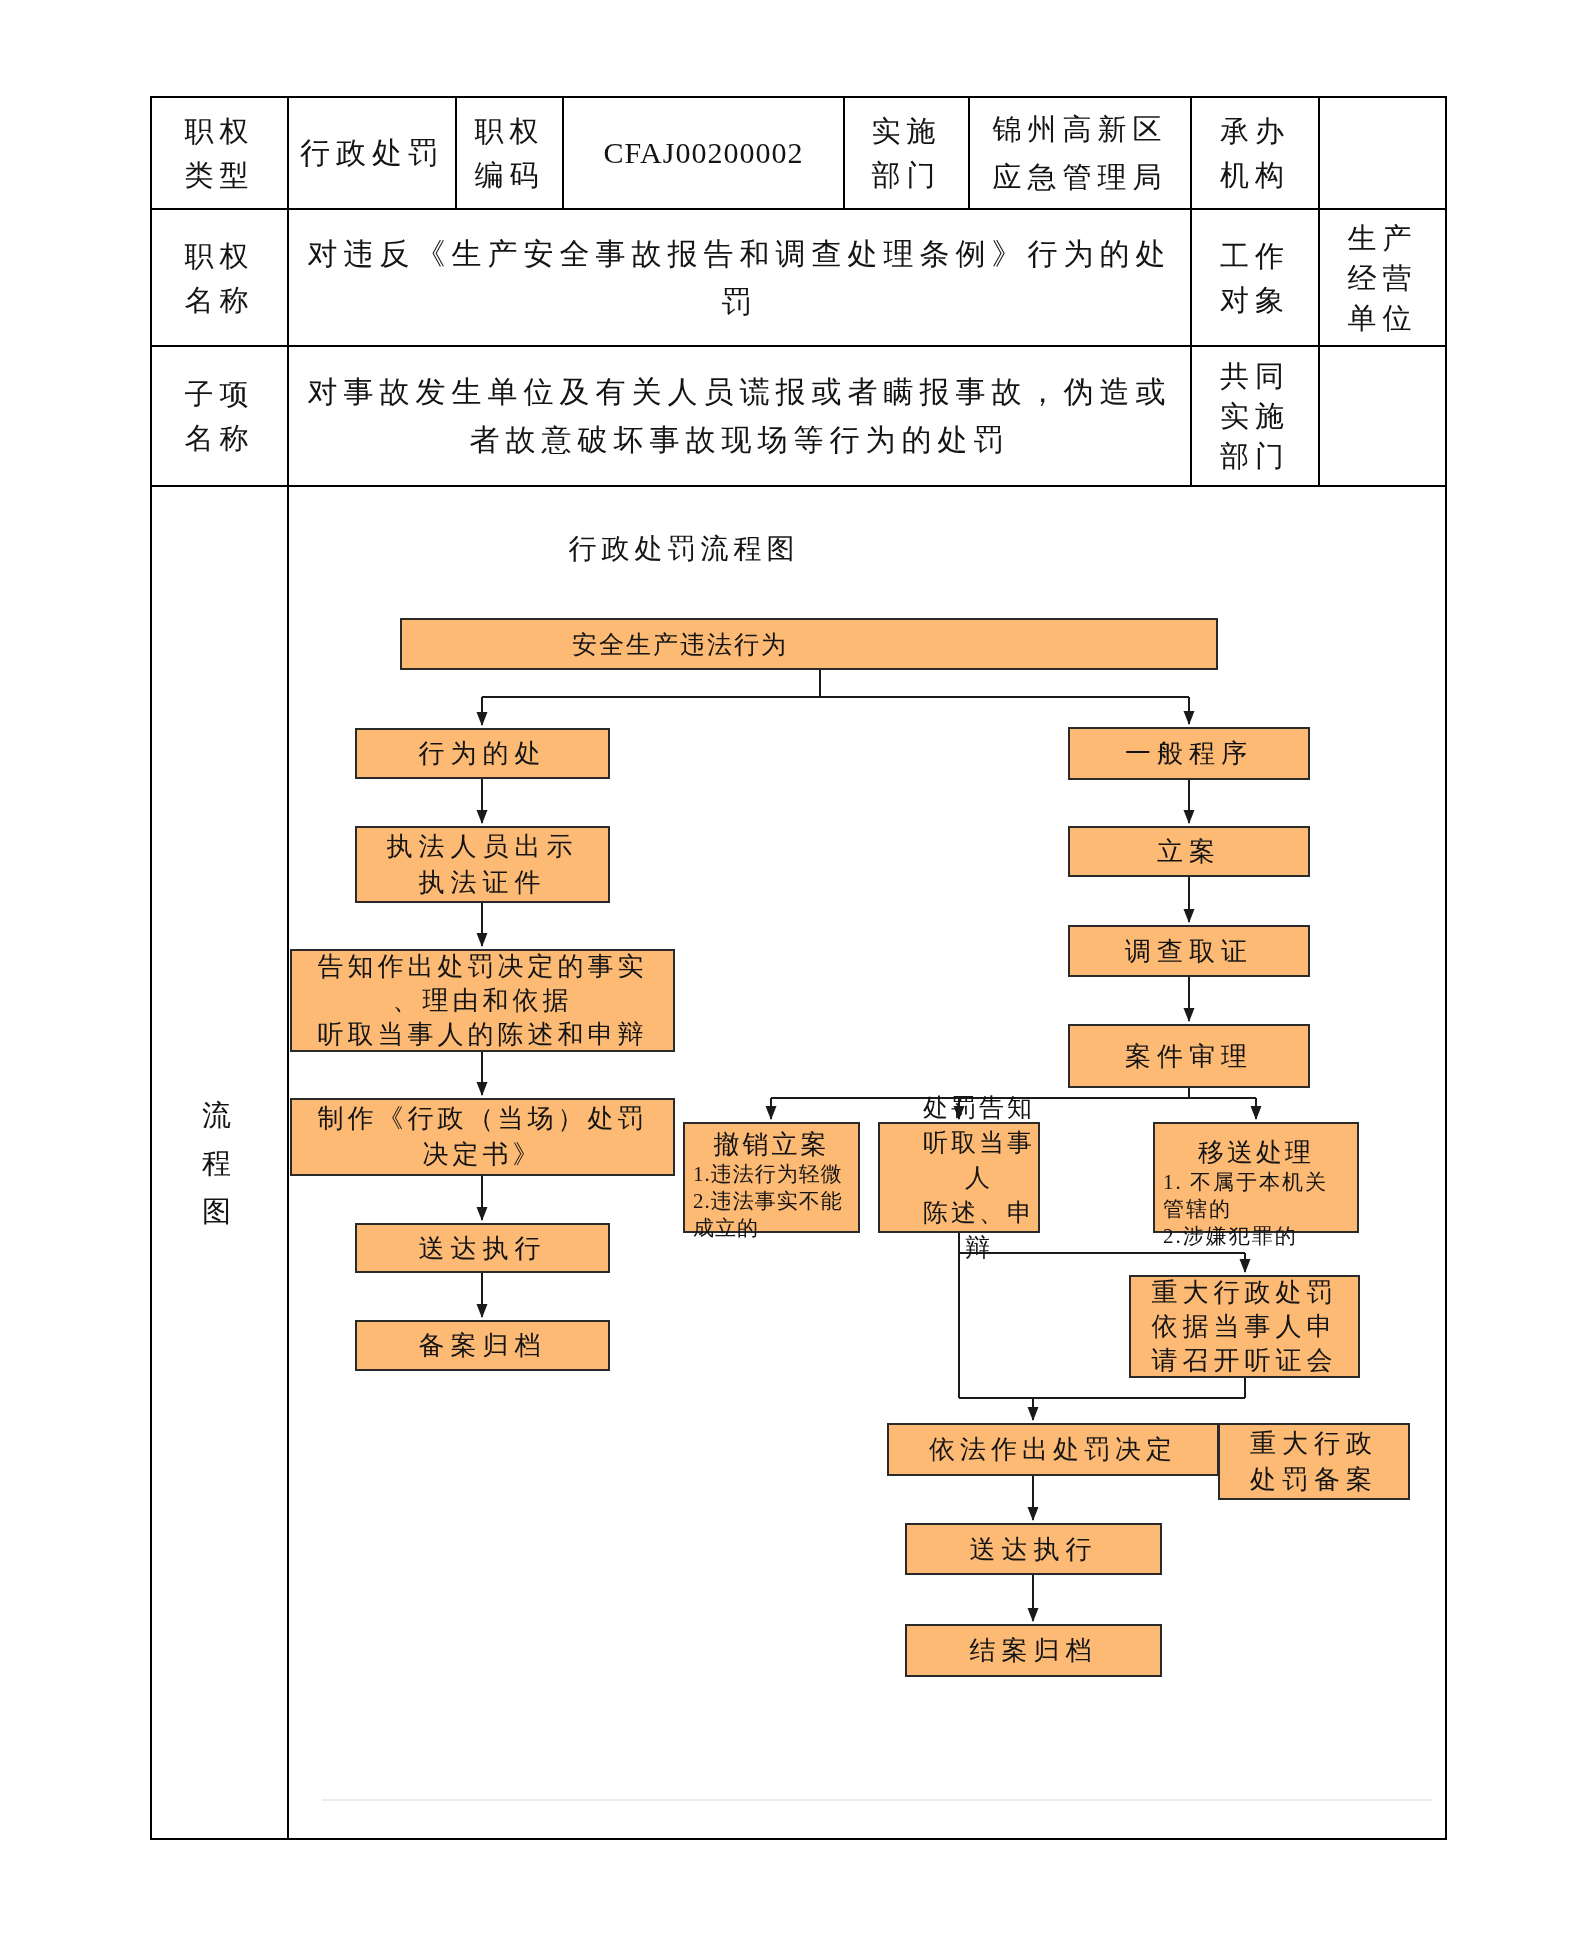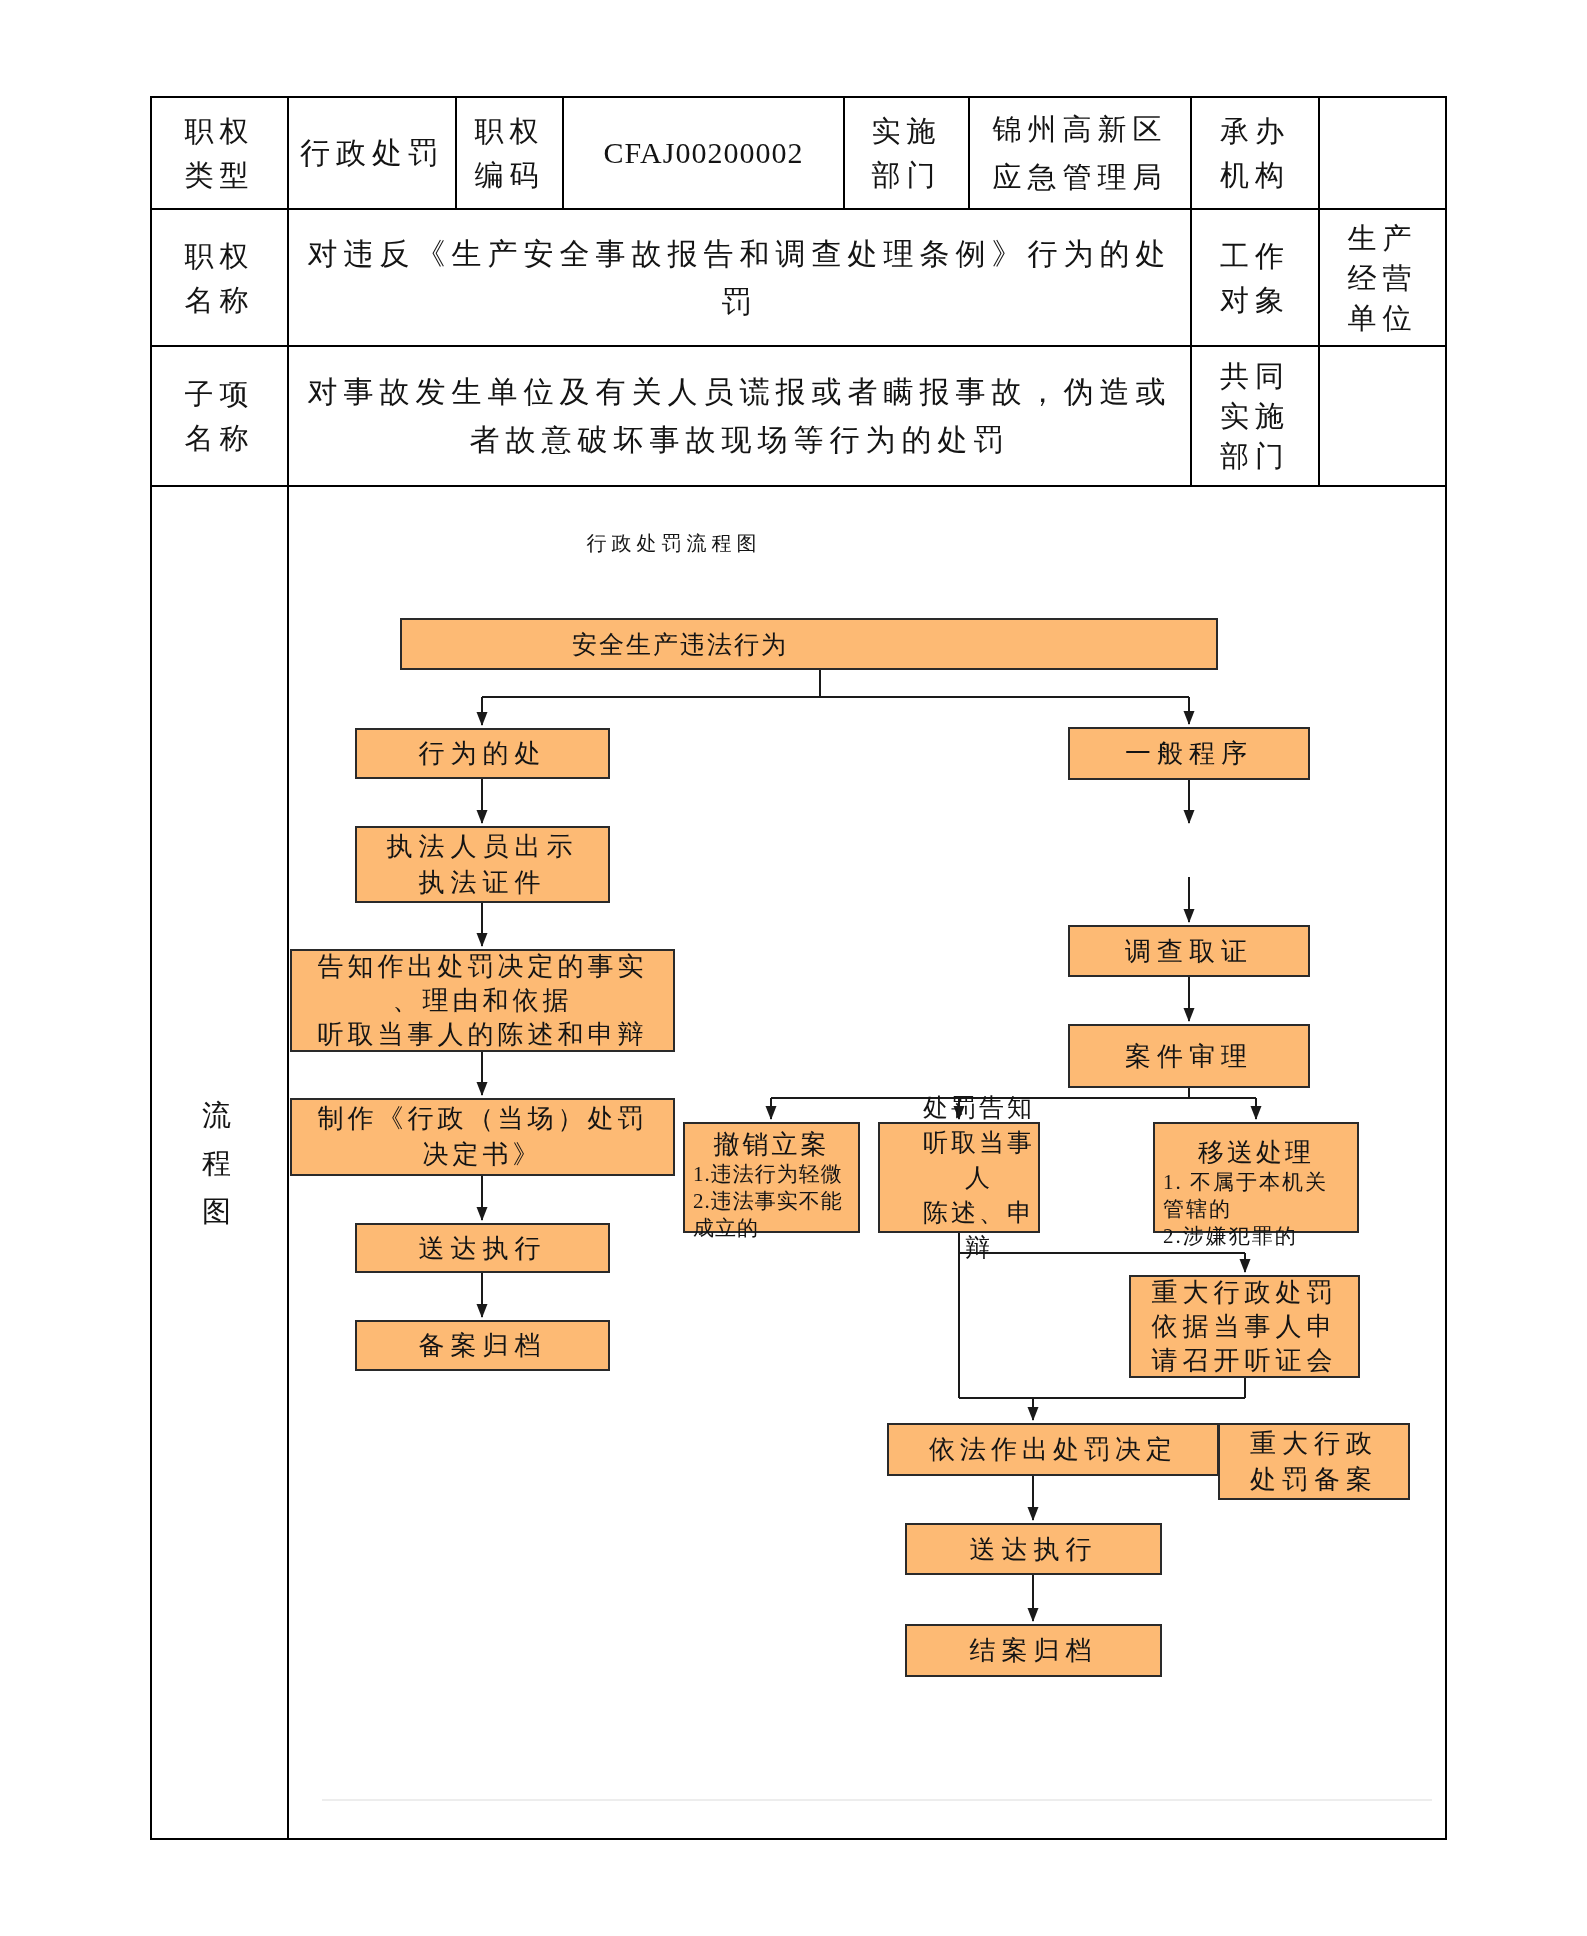--- a/index.html
+++ b/index.html
@@ -16,22 +16,22 @@
   table.authority td{
     border:2px solid #000;text-align:center;vertical-align:middle;
     padding:0;white-space:pre-line;
   }
   .lbl{font-size:29px;letter-spacing:6px;line-height:44px;}
   .val{font-size:30px;letter-spacing:6px;line-height:48px;}
   .code{font-size:30px;letter-spacing:1px;}
   
   .fc-layer{position:absolute;left:287px;top:485px;width:1158px;height:1353px;}
   .fc-title{
-    position:absolute;left:263px;top:45px;width:248px;text-align:center;
-    font-size:20px;letter-spacing:5px;white-space:pre-line;
+    position:absolute;left:273px;top:45px;width:248px;text-align:center;
+    font-size:28px;letter-spacing:5px;white-space:pre-line;
   }
   .fc-svg{position:absolute;left:0;top:0;}
   .fcbox{
     position:absolute;box-sizing:border-box;border:2px solid #2a2a2a;background:#fdba74;
     display:flex;flex-direction:column;align-items:center;justify-content:center;
     font-size:26px;letter-spacing:6px;line-height:35px;text-align:center;white-space:pre-line;
   }
   .fcbox .fc-head{font-size:26px;letter-spacing:3px;line-height:33px;width:100%;}
   .fcbox .fc-items{
     font-size:21px;letter-spacing:1px;line-height:27px;text-align:left;
@@ -154,20 +154,21 @@
 
     <div class="fcbox wide3" style="left:3px;top:613px;width:385px;height:78px;line-height:36px;">制作《行政（当场）处罚
 决定书》</div>
 
     <div class="fcbox" style="left:68px;top:738px;width:255px;height:50px;">送达执行</div>
 
     <div class="fcbox" style="left:68px;top:835px;width:255px;height:51px;">备案归档</div>
 
     <div class="fcbox" style="left:781px;top:242px;width:242px;height:53px;">一般程序</div>
 
+    <div class="fcbox" style="left:781px;top:341px;width:242px;height:51px;">立案</div>
 
     <div class="fcbox" style="left:781px;top:440px;width:242px;height:52px;">调查取证</div>
 
     <div class="fcbox" style="left:781px;top:539px;width:242px;height:64px;">案件审理</div>
 
     <div class="fcbox" style="left:396px;top:637px;width:177px;height:111px;justify-content:flex-start;padding-top:4px;">
       <div class="fc-head">撤销立案</div>
       <div class="fc-items">1.违法行为轻微
 2.违法事实不能
 成立的</div>

